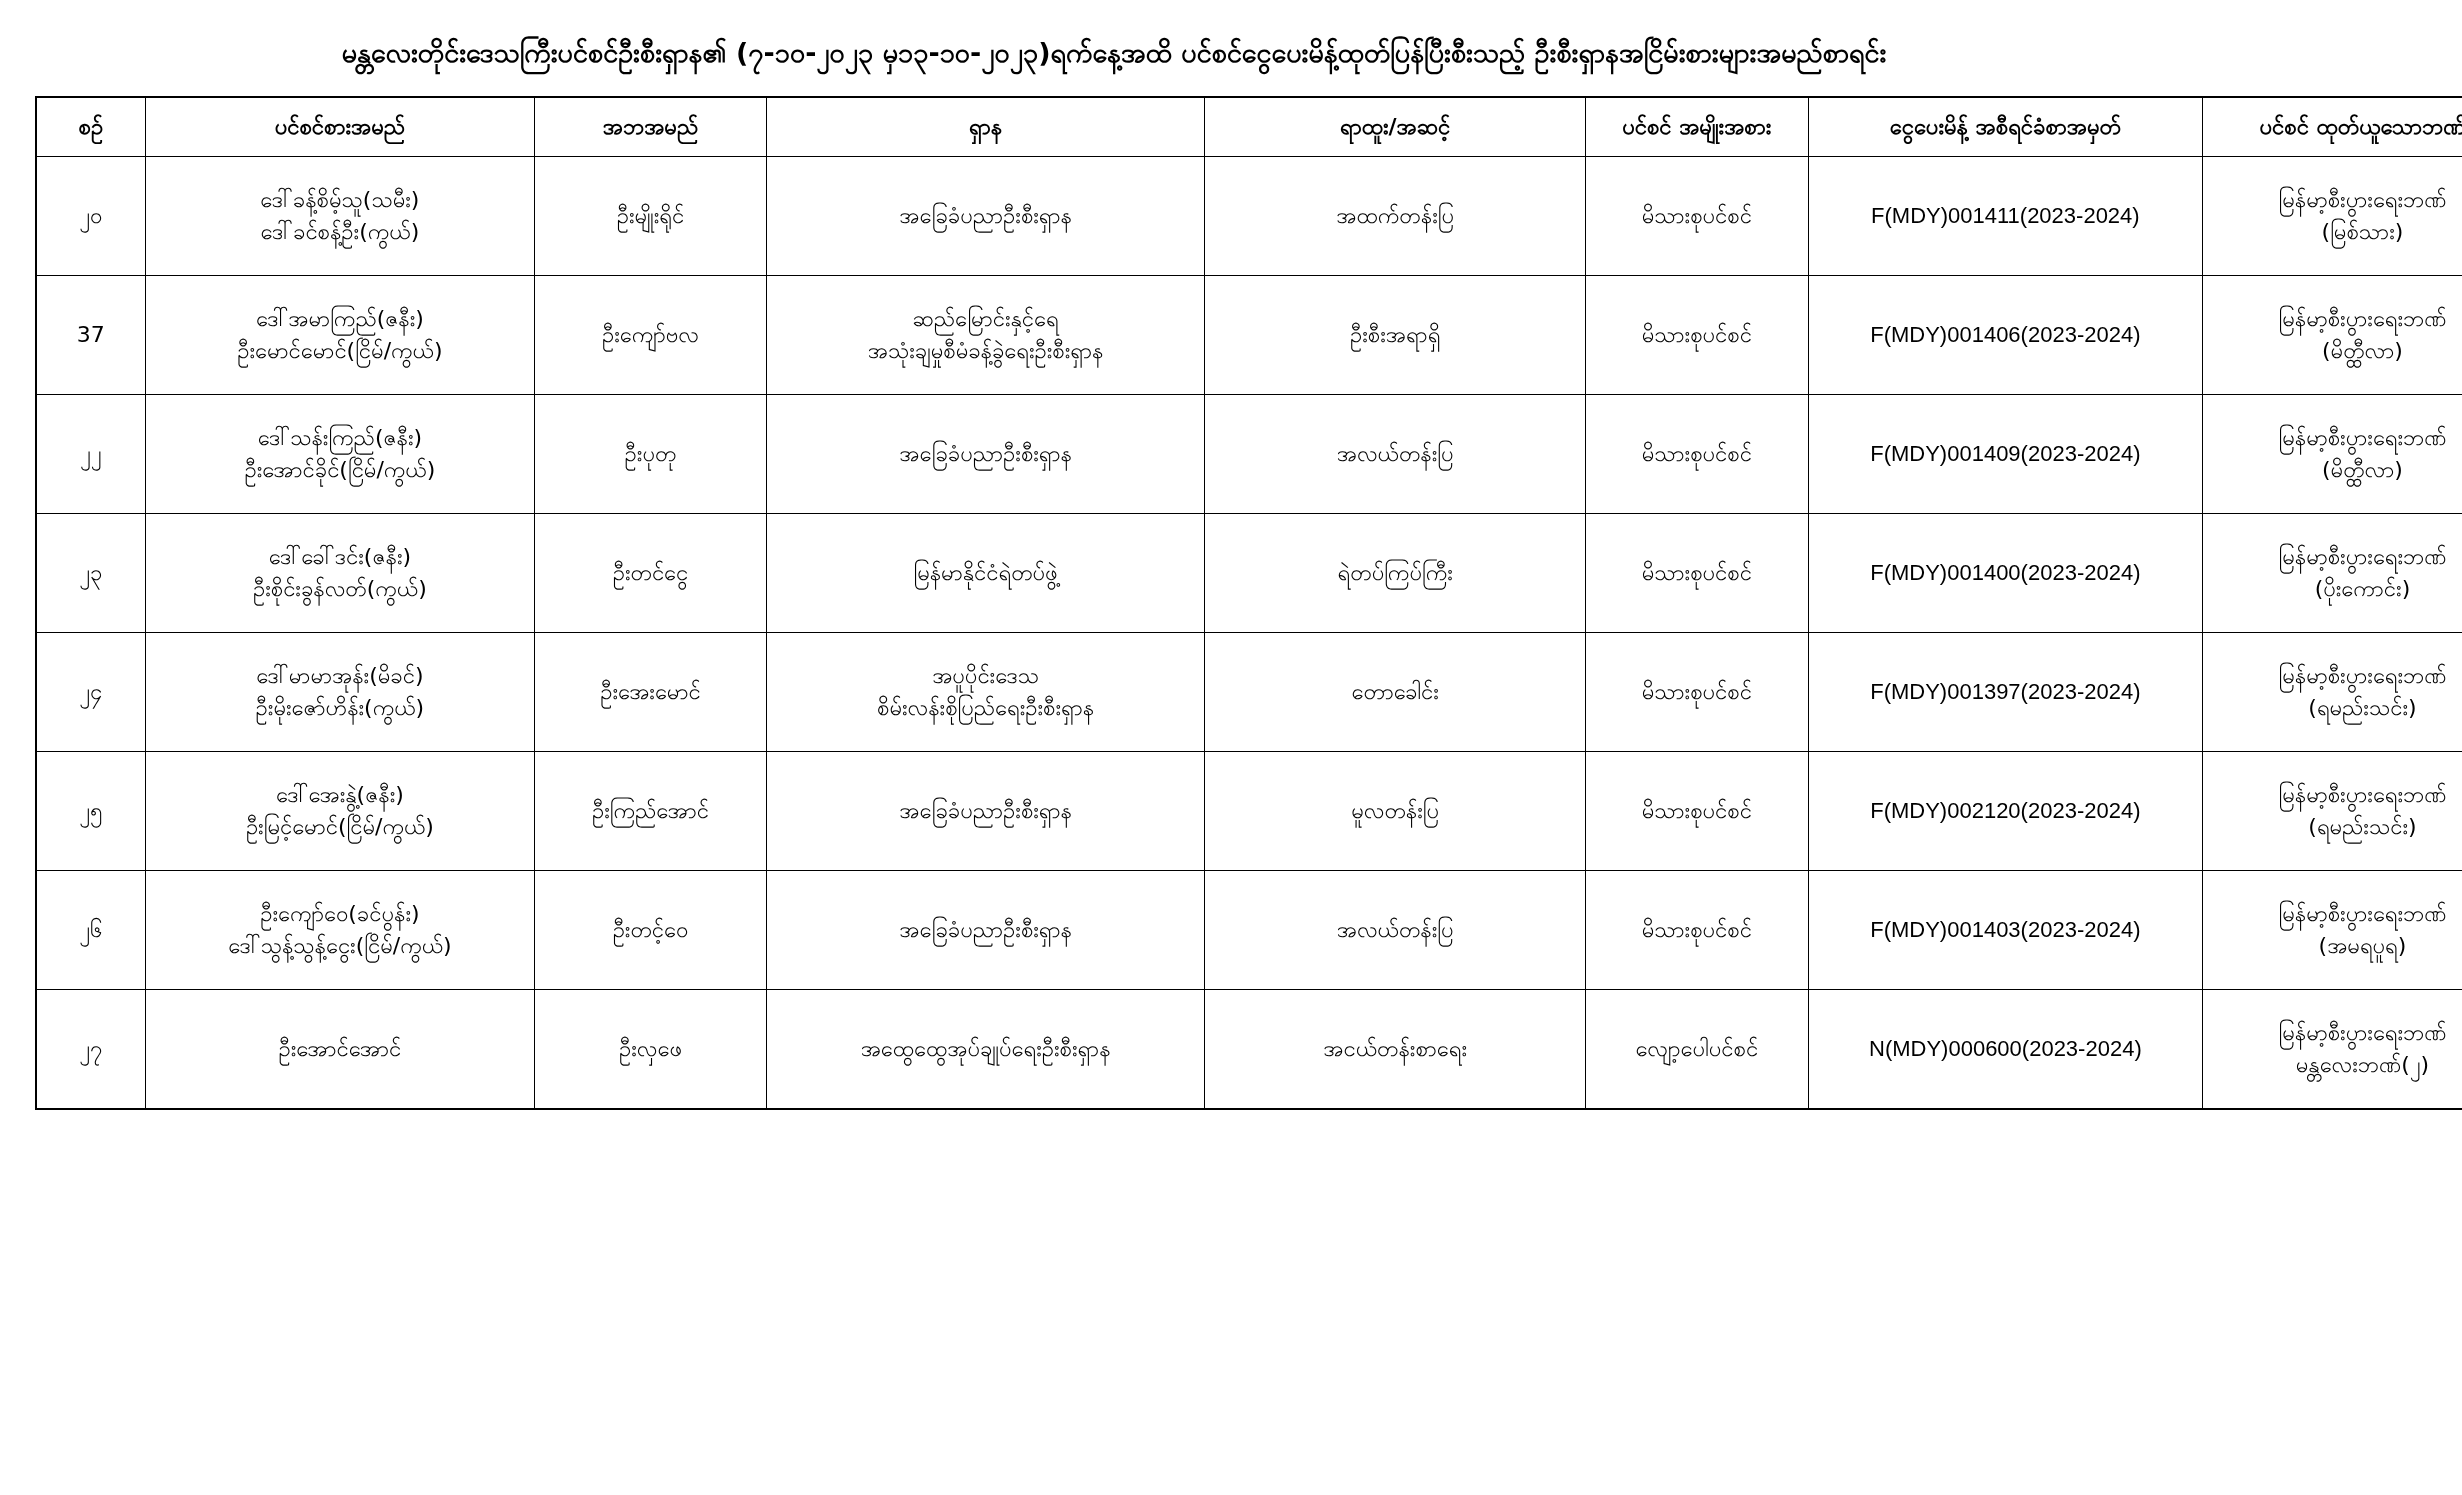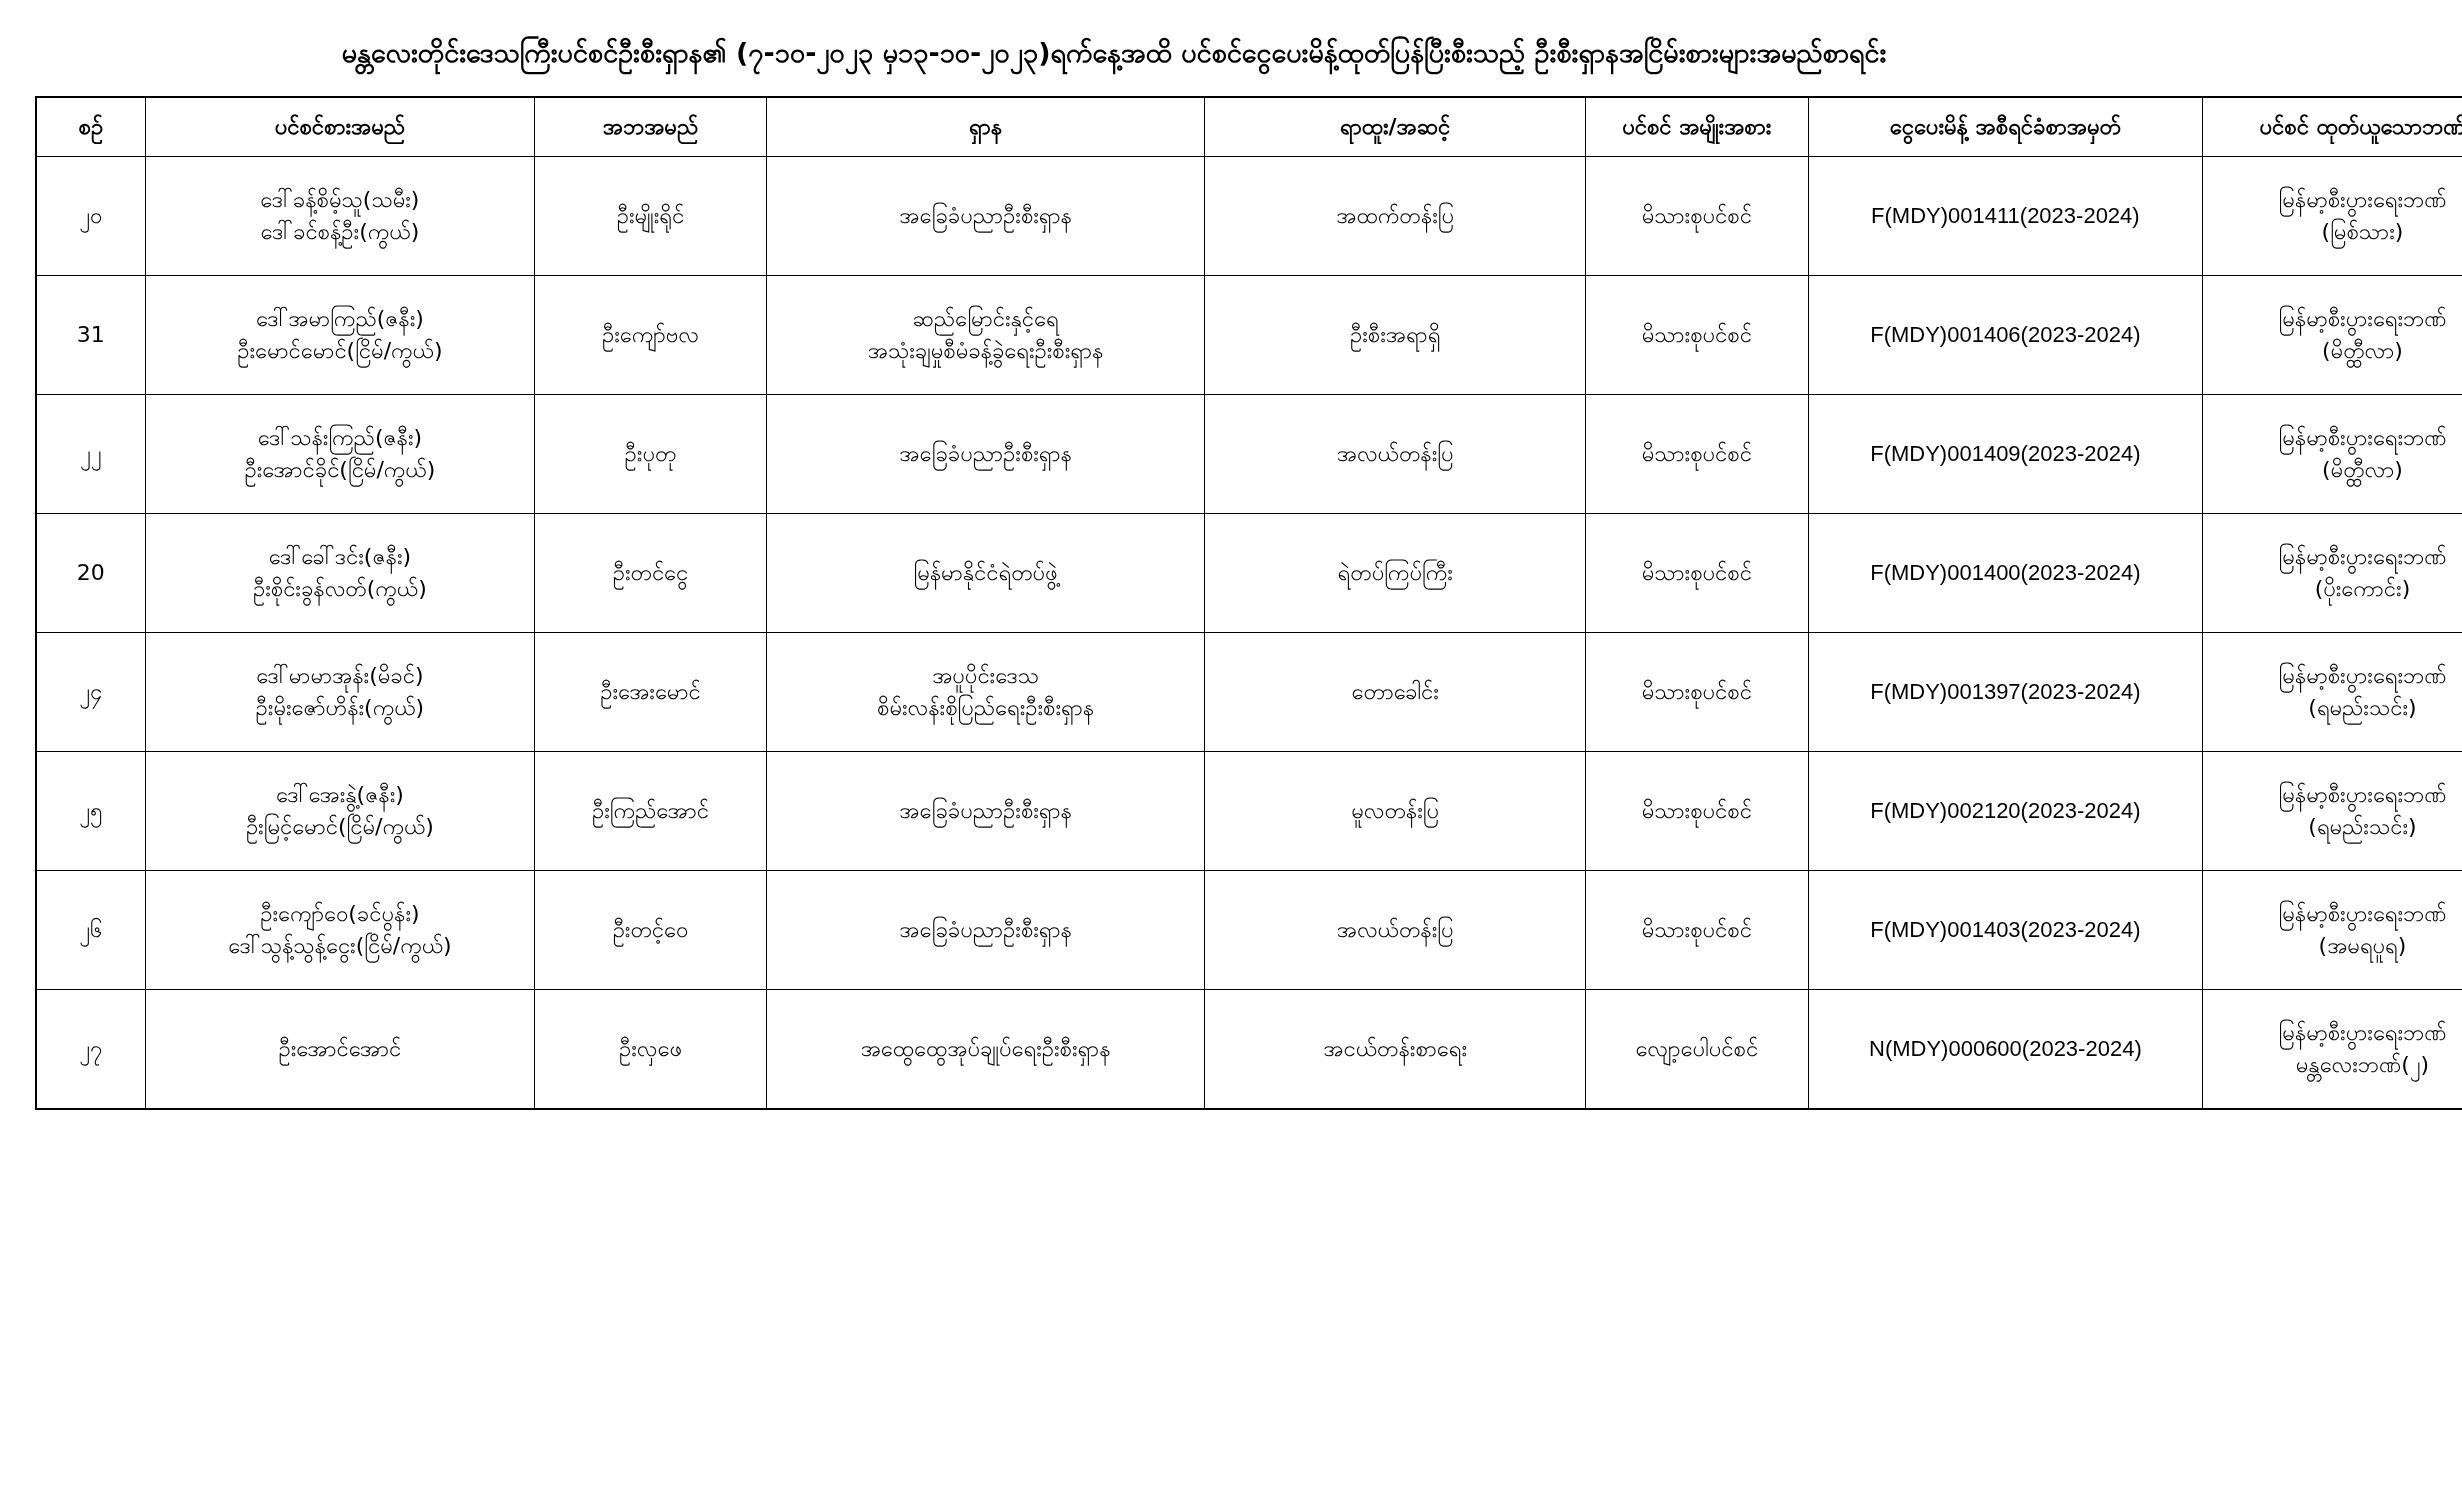--- a/index.html
+++ b/index.html
@@ -108,21 +108,21 @@
         <td>အထက်တန်းပြ</td>
         <td>မိသားစုပင်စင်</td>
         <td class="mono">F(MDY)001411(2023-2024)</td>
         <td class="stack">
           <span>မြန်မာ့စီးပွားရေးဘဏ်</span>
           <span>(မြစ်သား)</span>
         </td>
       </tr>
 
       <tr class="tall">
-        <td>31</td>
+        <td>37</td>
         <td class="stack">
           <span>ဒေါ်အမာကြည်(ဇနီး)</span>
           <span>ဦးမောင်မောင်(ငြိမ်/ကွယ်)</span>
         </td>
         <td>ဦးကျော်ဗလ</td>
         <td class="stack">
           <span>ဆည်မြောင်းနှင့်ရေ</span>
           <span>အသုံးချမှုစီမံခန့်ခွဲရေးဦးစီးရှာန</span>
         </td>
         <td>ဦးစီးအရာရှိ</td>
@@ -145,21 +145,21 @@
         <td>အလယ်တန်းပြ</td>
         <td>မိသားစုပင်စင်</td>
         <td class="mono">F(MDY)001409(2023-2024)</td>
         <td class="stack">
           <span>မြန်မာ့စီးပွားရေးဘဏ်</span>
           <span>(မိတ္ထီလာ)</span>
         </td>
       </tr>
 
       <tr class="tall">
-        <td>20</td>
+        <td>၂၃</td>
         <td class="stack">
           <span>ဒေါ်ခေါ်ဒင်း(ဇနီး)</span>
           <span>ဦးစိုင်းခွန်လတ်(ကွယ်)</span>
         </td>
         <td>ဦးတင်ငွေ</td>
         <td>မြန်မာနိုင်ငံရဲတပ်ဖွဲ့</td>
         <td>ရဲတပ်ကြပ်ကြီး</td>
         <td>မိသားစုပင်စင်</td>
         <td class="mono">F(MDY)001400(2023-2024)</td>
         <td class="stack">

